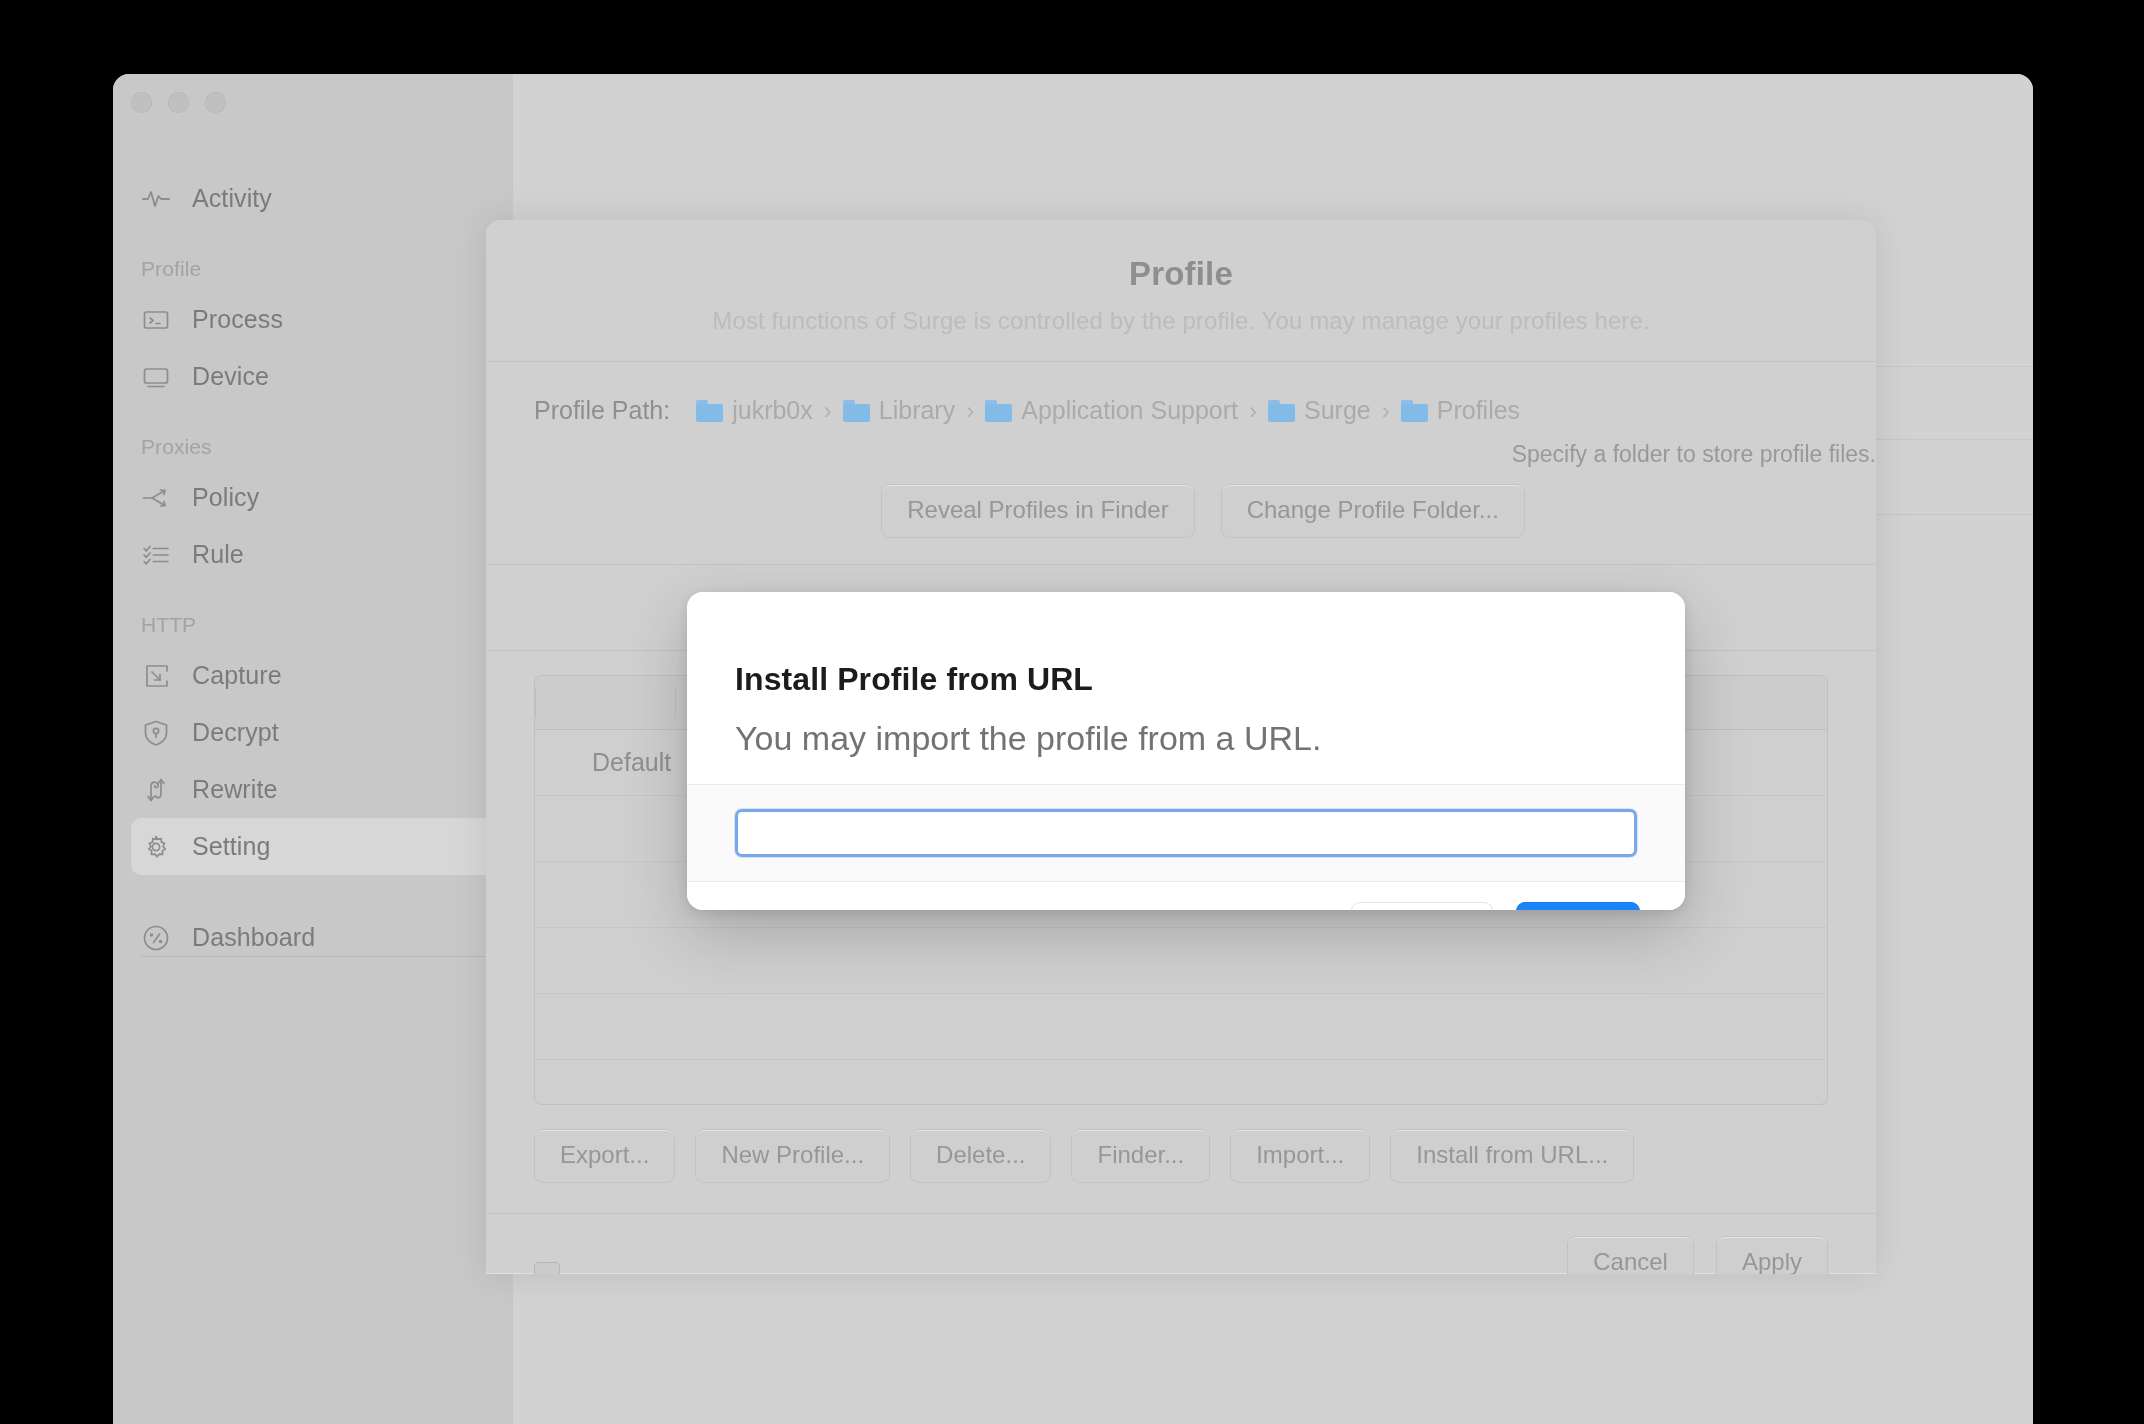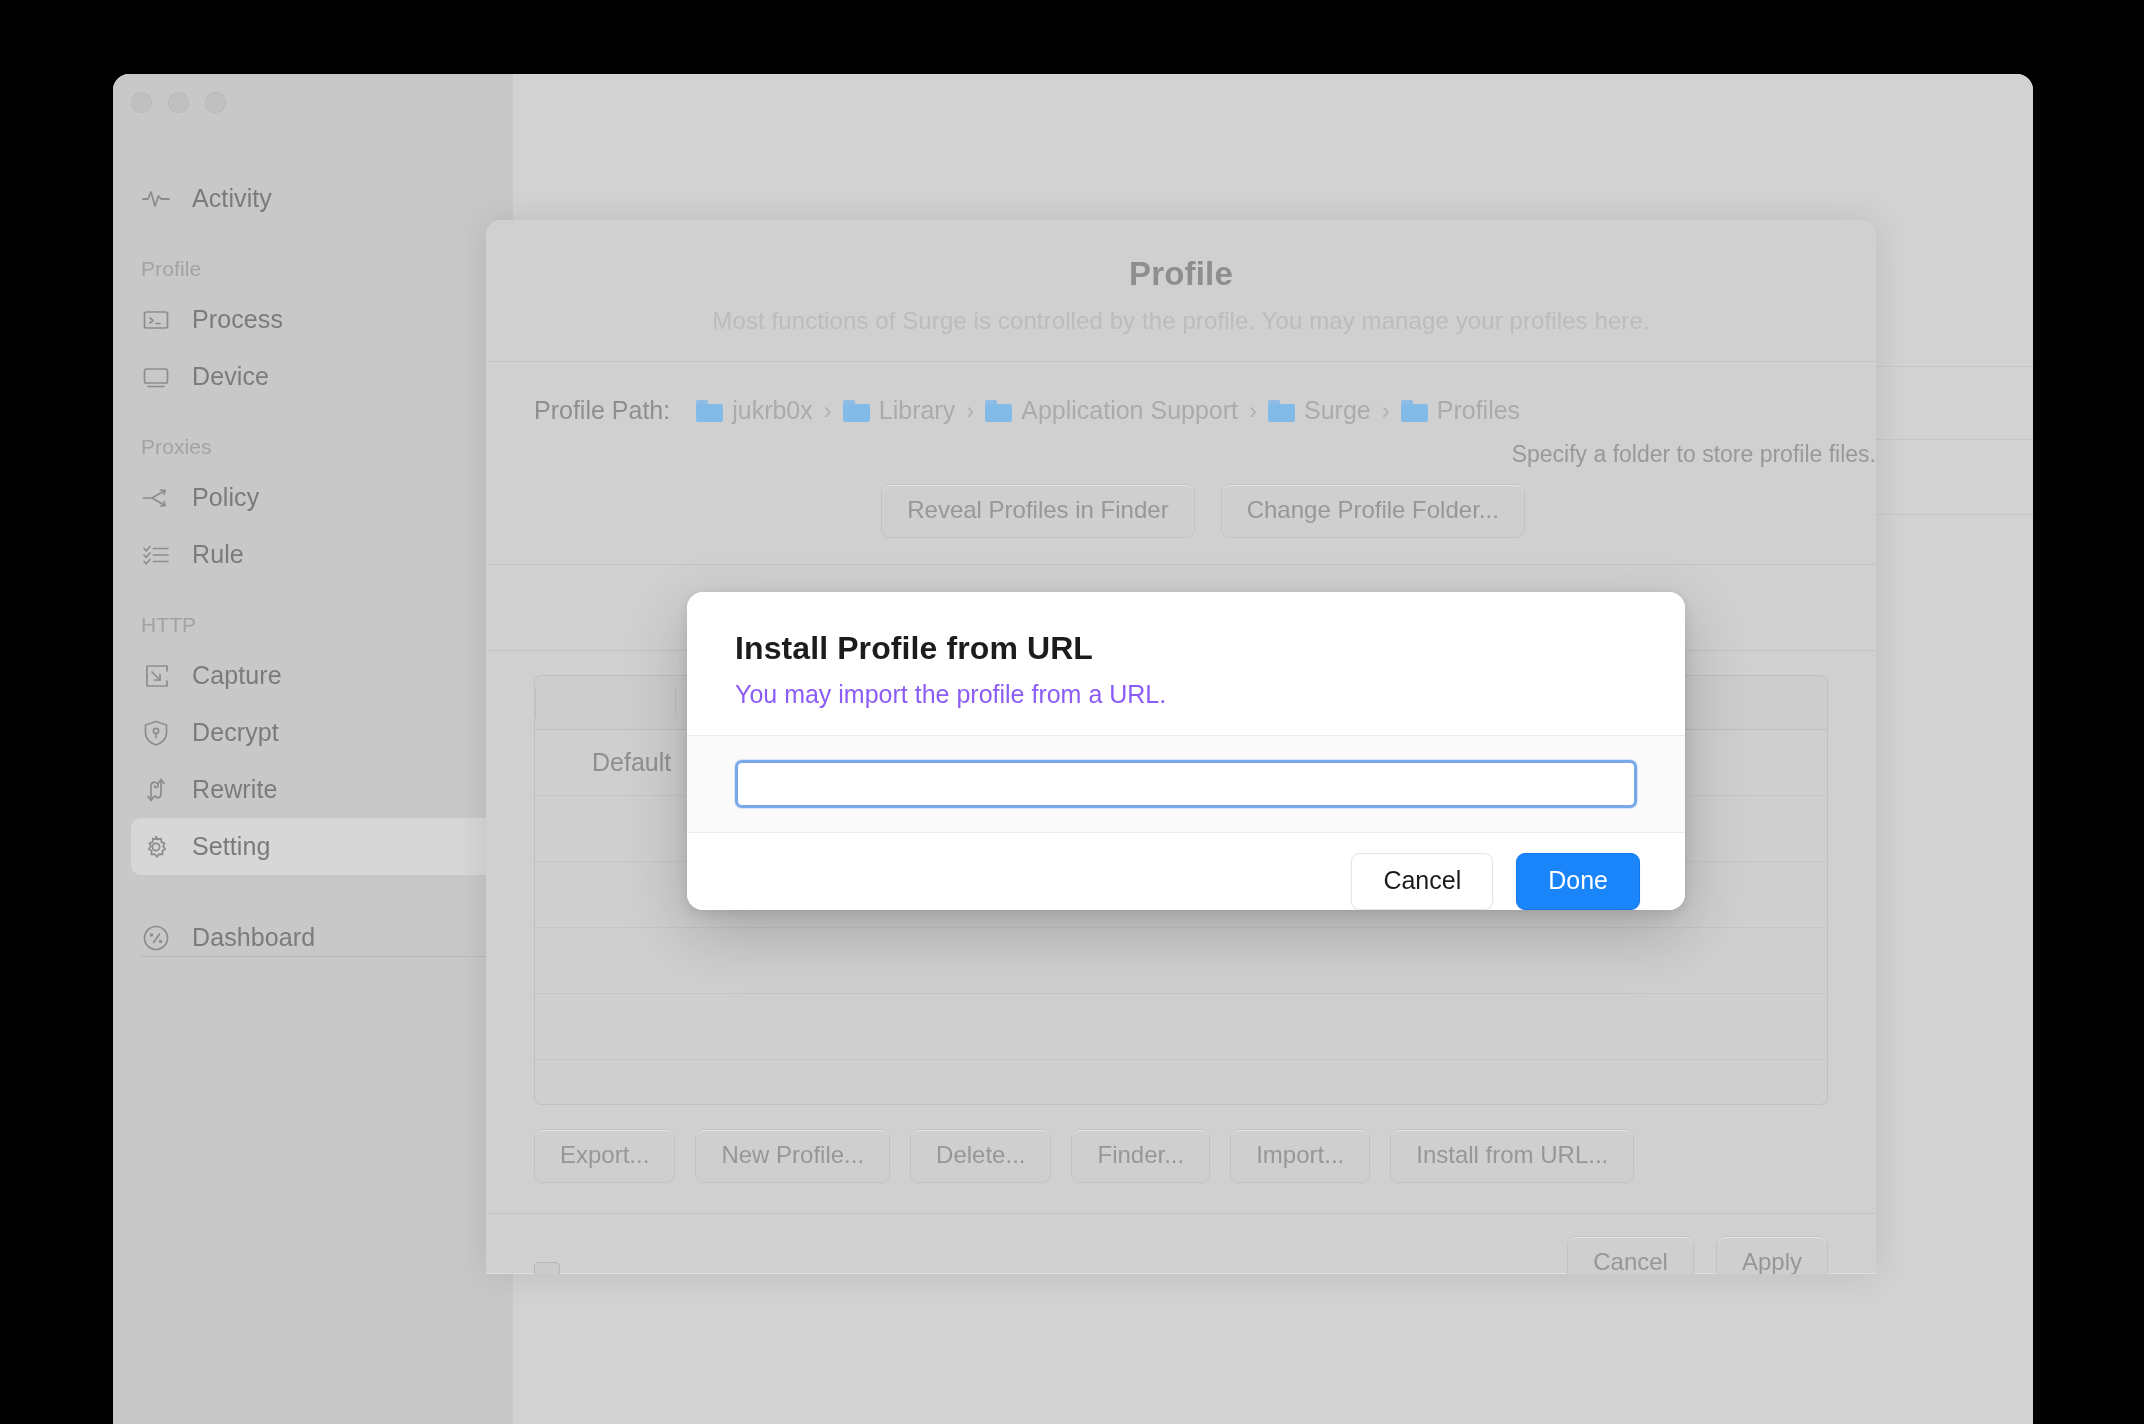--- a/index.html
+++ b/index.html
@@ -371,25 +371,26 @@
   }
   #dialog-top {
     padding: 38px 48px 26px 48px;
     background: #ffffff;
   }
   #dialog-title {
     font-size: 32px;
     font-weight: bold;
     color: #1c1c1c;
     letter-spacing: 0.1px;
+    margin-top: 31px;
   }
   #dialog-subtitle {
-    margin-top: 13px;
-    font-size: 25px;
-    color: #8b5cf6;
+    margin-top: 21px;
+    font-size: 34px;
+    color: #737373;
   }
   #dialog-body {
     background: #fafafa;
     border-top: 1px solid #ececec;
     border-bottom: 1px solid #ececec;
     padding: 24px 48px 24px 48px;
   }
   #url-input {
     width: 100%;
     height: 48px;

